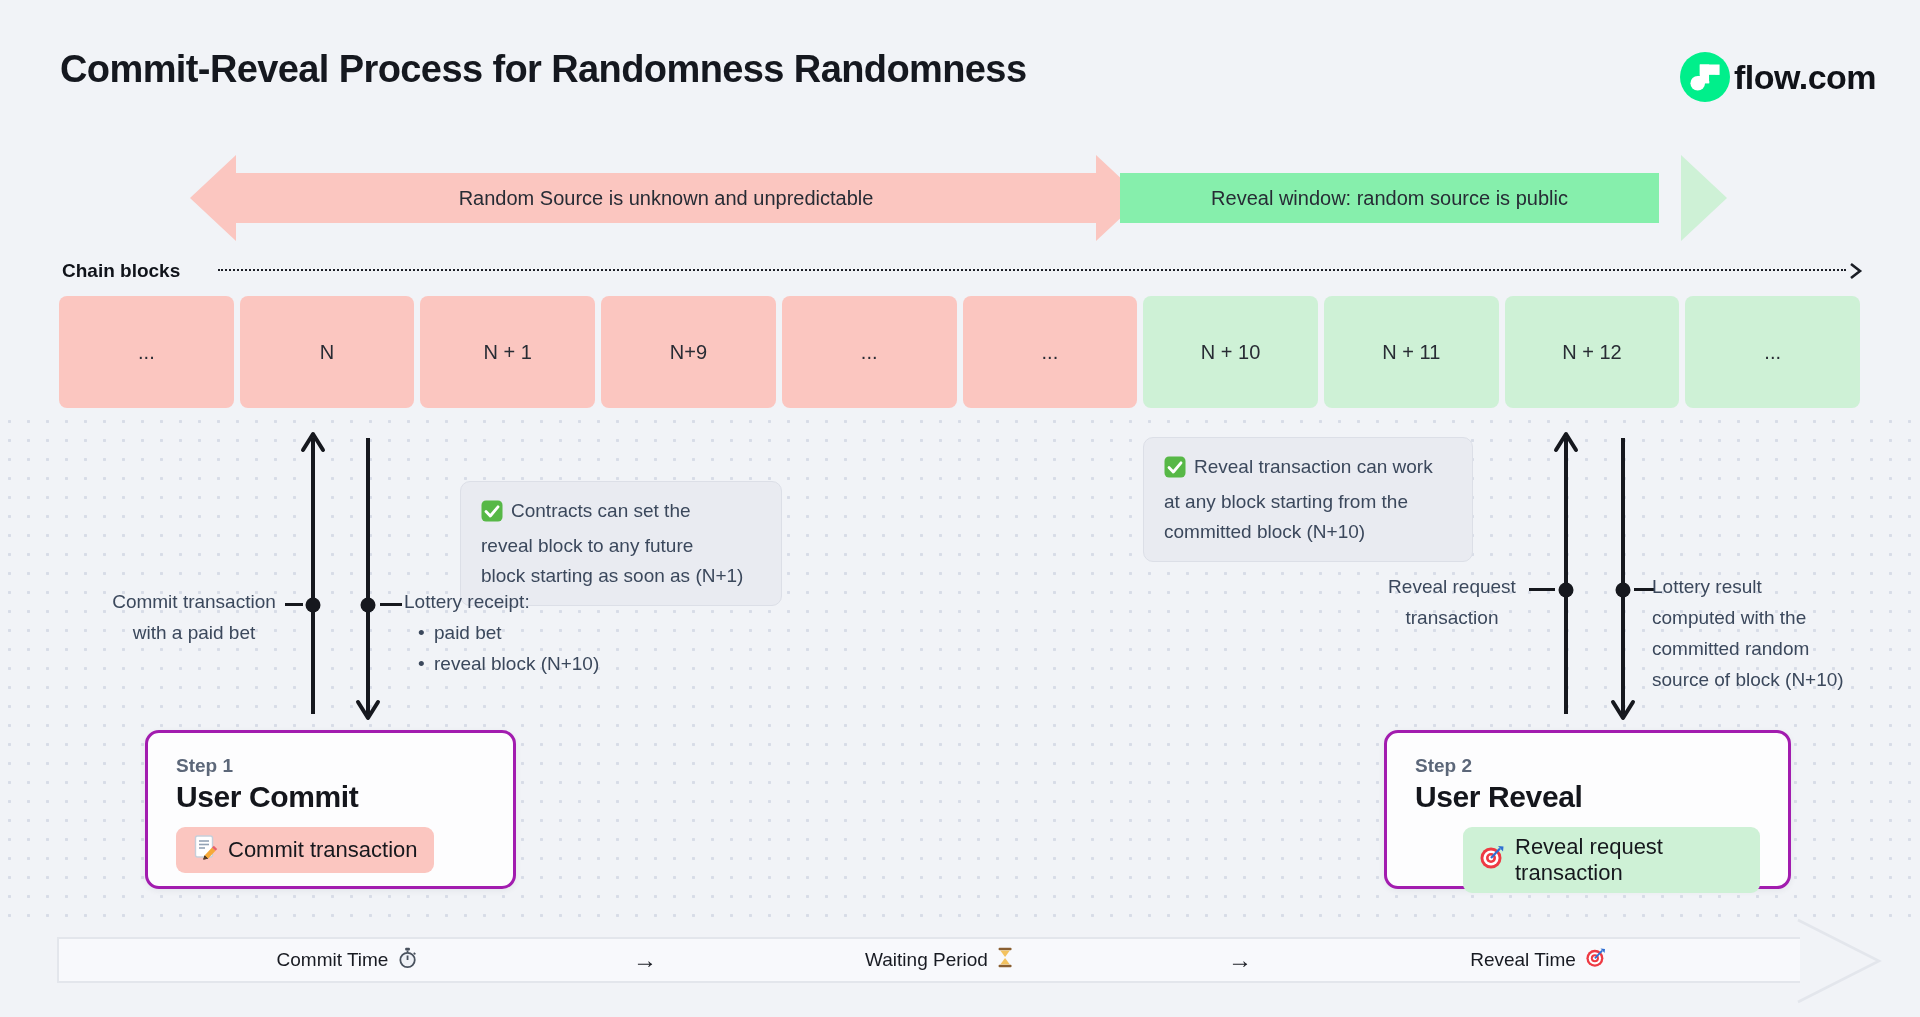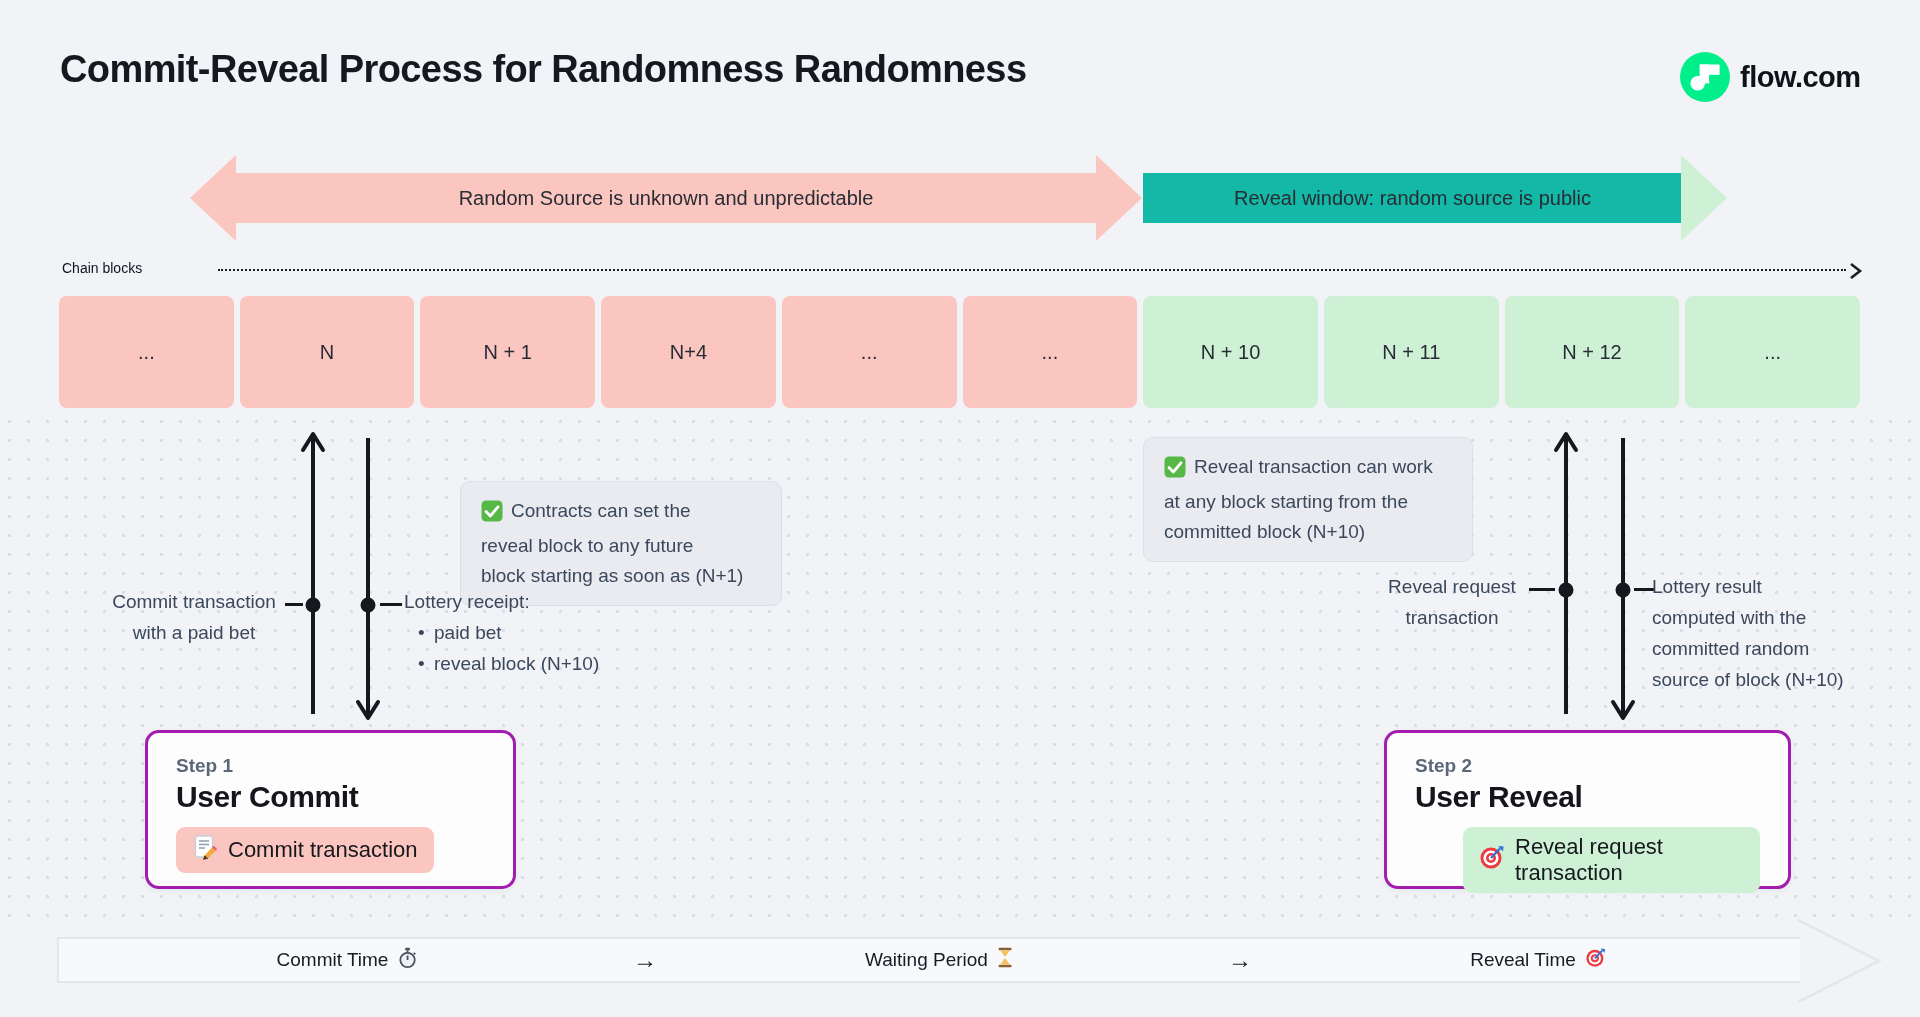--- a/index.html
+++ b/index.html
@@ -11,35 +11,35 @@
   .dot-grid { position:absolute; left:0; top:412px; width:1920px; height:505px;
     background-image:radial-gradient(circle, rgba(96,115,160,0.18) 1.4px, transparent 1.5px);
     background-size:19px 19px; }
 
   
   .title { position:absolute; left:60px; top:48px; font-size:38px; font-weight:700;
     letter-spacing:-0.6px; color:#15181f; }
   .brand { position:absolute; left:1680px; top:52px; display:flex; align-items:center; }
   .brand-mark { width:50px; height:50px; border-radius:50%; background:#00ef8b;
     display:flex; align-items:center; justify-content:center; }
-  .brand-name { margin-left:10px; font-size:29px; font-weight:700; letter-spacing:-0.5px; color:#101218; }
+  .brand-name { margin-left:4px; font-size:34px; font-weight:700; letter-spacing:-0.5px; color:#101218; }
 
   
   .band-body { position:absolute; top:173px; height:50px; display:flex; align-items:center;
     justify-content:center; font-size:20px; color:#272c35; }
   .band-commit { left:236px; width:860px; background:#fbc6c0; }
-  .band-reveal { left:1143px; width:539px; background:#14b8a6; }
+  .band-reveal { left:1120px; width:539px; background:#86efac; }
   .head { position:absolute; top:155px; width:0; height:0;
     border-top:43px solid transparent; border-bottom:43px solid transparent; }
   .head-left-pink  { left:190px;  border-right:46px solid #fbc6c0; }
   .head-right-pink { left:1096px; border-left:46px solid #fbc6c0; }
   .head-right-green{ left:1681px; border-left:46px solid #cef1d6; }
 
   
-  .chain-label { position:absolute; left:62px; top:260px; font-size:14px; font-weight:400; color:#10131a; }
+  .chain-label { position:absolute; left:62px; top:260px; font-size:19px; font-weight:700; color:#10131a; }
   .chain-dotted { position:absolute; left:218px; top:269px; width:1628px;
     border-top:2.5px dotted #1b1e26; }
   .chain-arrowhead { position:absolute; left:1849px; top:262px; }
   .blocks-row { position:absolute; left:59px; top:296px; width:1801px; height:112px;
     display:flex; gap:6px; }
   .block { flex:1; border-radius:8px; display:flex; align-items:center; justify-content:center;
     font-size:20px; font-weight:500; color:#282c34; }
   .block.commit { background:#fbc6c0; }
   .block.reveal { background:#cef1d6; }
 
@@ -118,21 +118,21 @@
   <div class="chain-label">Chain blocks</div>
   <div class="chain-dotted"></div>
   <svg class="chain-arrowhead" width="14" height="18" viewBox="0 0 14 18">
     <polyline points="2,2 11,9 2,16" fill="none" stroke="#1b1e26" stroke-width="2.6"></polyline>
   </svg>
 
   <div class="blocks-row">
     <div class="block commit">...</div>
     <div class="block commit">N</div>
     <div class="block commit">N + 1</div>
-    <div class="block commit">N+4</div>
+    <div class="block commit">N+9</div>
     <div class="block commit">...</div>
     <div class="block commit">...</div>
     <div class="block reveal">N + 10</div>
     <div class="block reveal">N + 11</div>
     <div class="block reveal">N + 12</div>
     <div class="block reveal">...</div>
   </div>
 
   <div class="note note-commit">
     <div><span class="check-icon"><svg width="22" height="22" viewBox="0 0 22 22">

